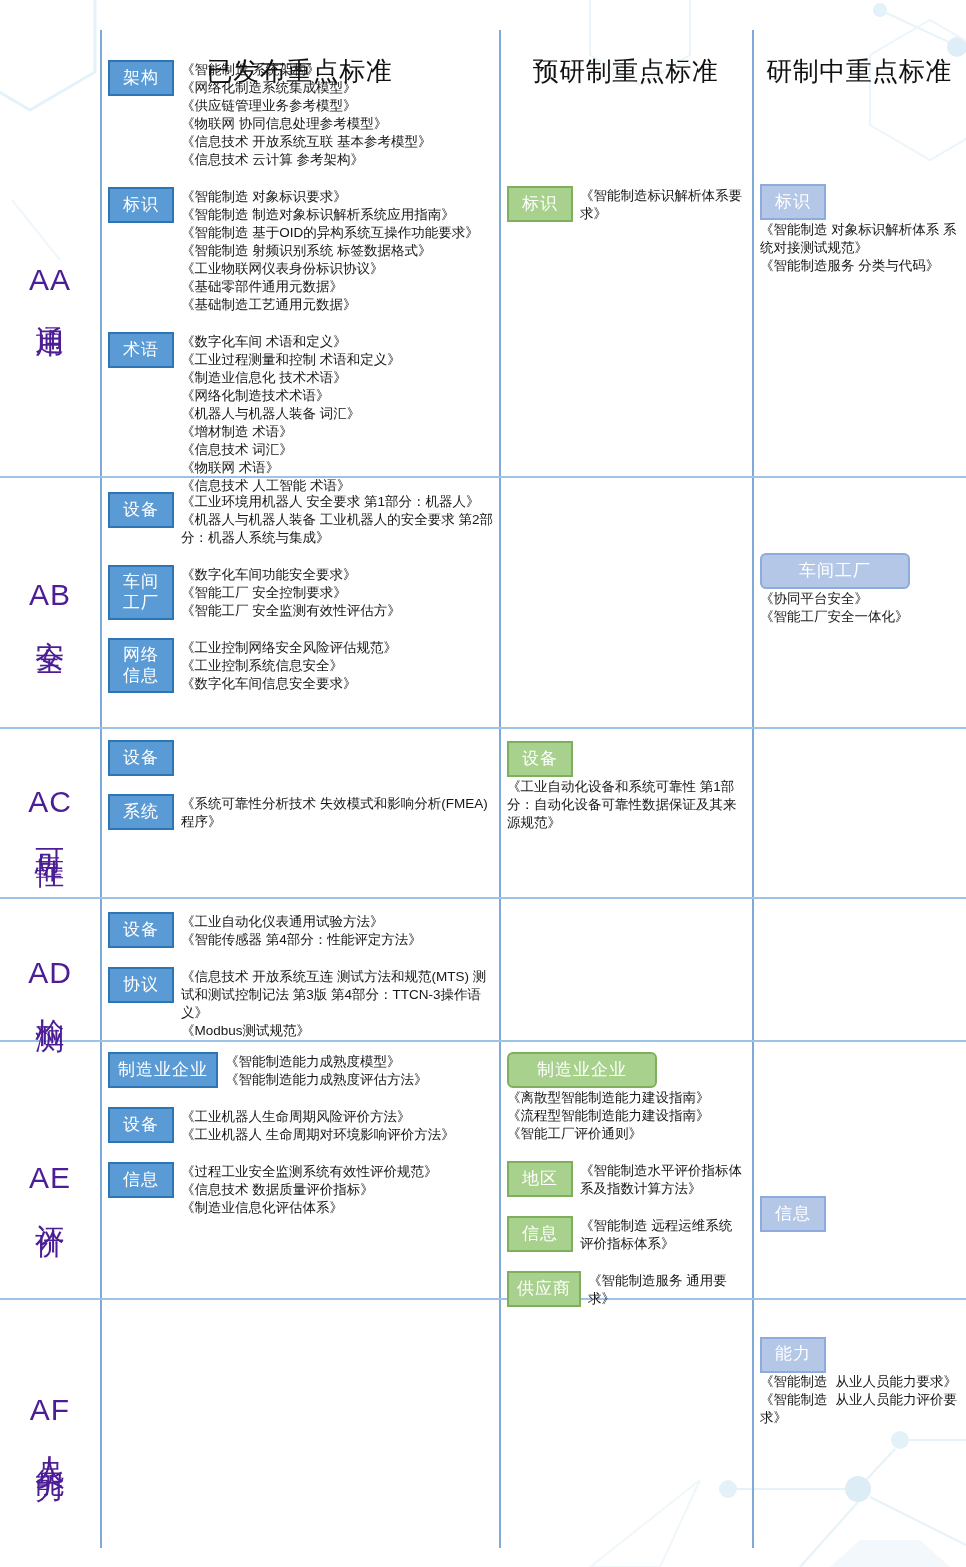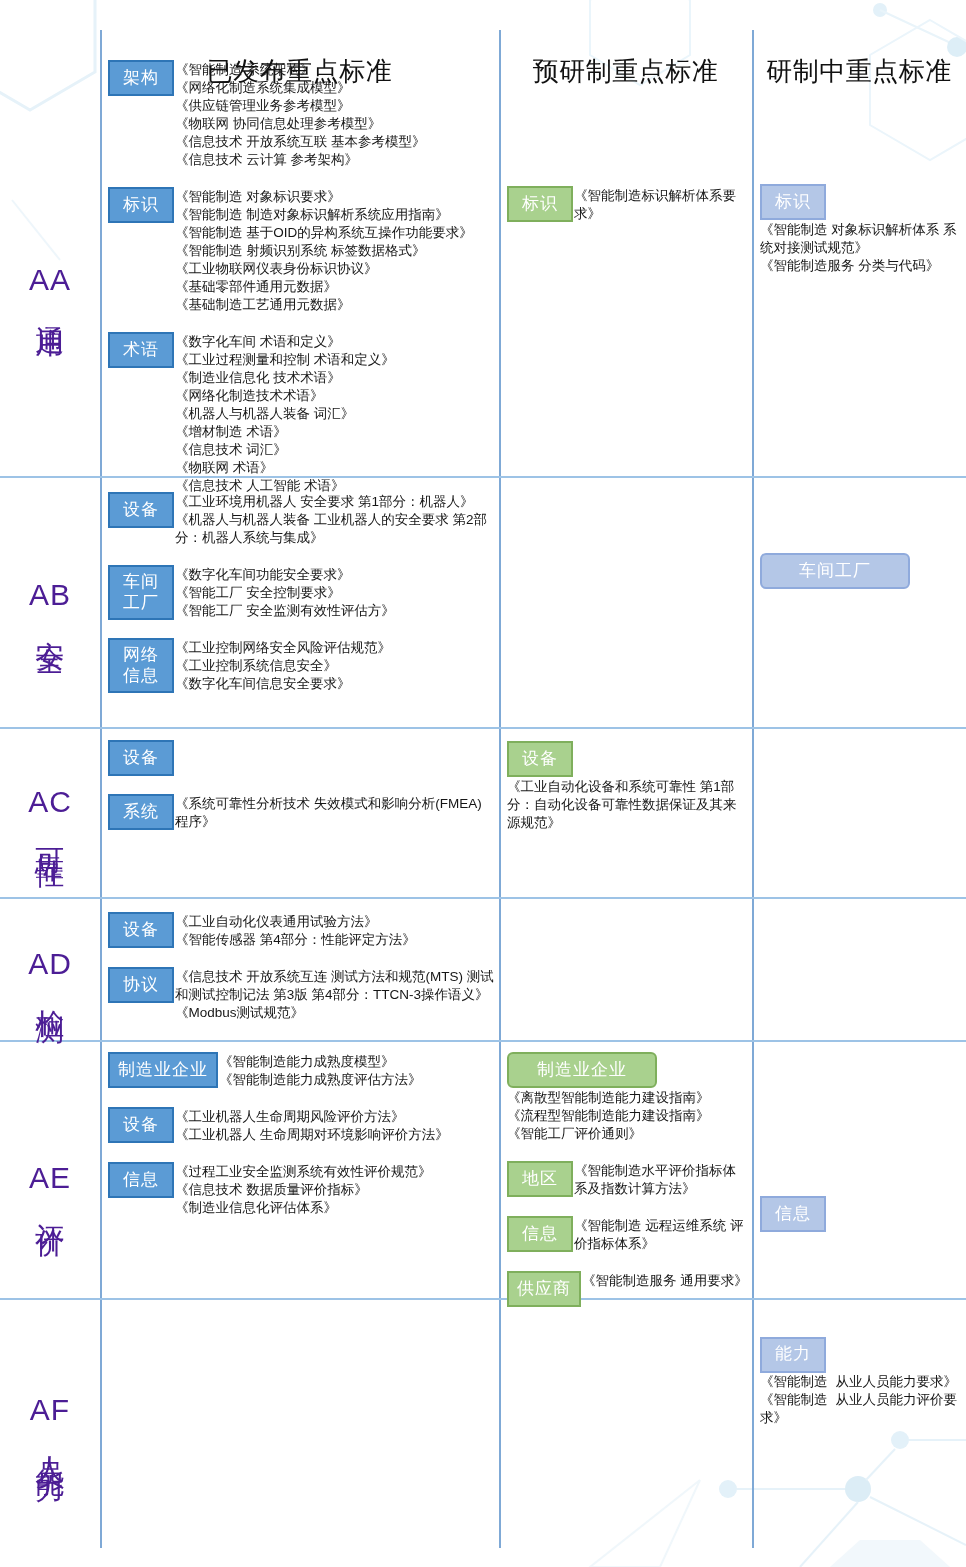--- a/index.html
+++ b/index.html
@@ -38,21 +38,21 @@
   }
   .row-code{font-size:30px; letter-spacing:1px;}
   .row-name{
     font-size:29px; writing-mode:vertical-lr; text-orientation:upright;
     letter-spacing:6px; margin-top:4px;
   }
 
   .cell{box-sizing:border-box; padding:8px 4px 4px 8px;}
 
   .group{margin-bottom:18px;}
-  .group.row-layout{display:flex; align-items:flex-start; gap:1px;}
+  .group.row-layout{display:flex; align-items:flex-start; gap:7px;}
   .group.stack-layout{display:block;}
   .group.stack-layout .items{}
 
   .tag{
     box-sizing:border-box; display:inline-flex; align-items:center; justify-content:center;
     min-width:66px; min-height:36px; padding:4px 8px;
     font-size:17px; color:#ffffff; text-align:center; white-space:pre-line;
     line-height:1.25; flex:0 0 auto; letter-spacing:1px;
   }
   .tag.blue{background:var(--blue-fill); border:2px solid var(--blue-border);}
@@ -187,21 +187,24 @@
 信息</div>
             <div class="items">
               <div class="item">《工业控制网络安全风险评估规范》</div>
               <div class="item">《工业控制系统信息安全》</div>
               <div class="item">《数字化车间信息安全要求》</div>
             </div>
           </div>
         </div>
         <div class="cell"></div>
         <div class="cell" style="padding-top: 75px;">
-          <div class="group stack-layout"><div class="tag lavender wide">车间工厂</div></div>
+          <div class="group stack-layout"><div class="tag lavender wide">车间工厂</div><div class="items">
+              <div class="item">《协同平台安全》</div>
+              <div class="item">《智能工厂安全一体化》</div>
+            </div></div>
         </div>
       </div>
       <div class="row" style="height: 170px;">
         <div class="row-label">
           <div class="row-code">AC</div>
           <div class="row-name">可靠性</div>
         </div>
         <div class="cell" style="padding-top: 11px;">
           <div class="group row-layout">
             <div class="tag blue">设备</div>

